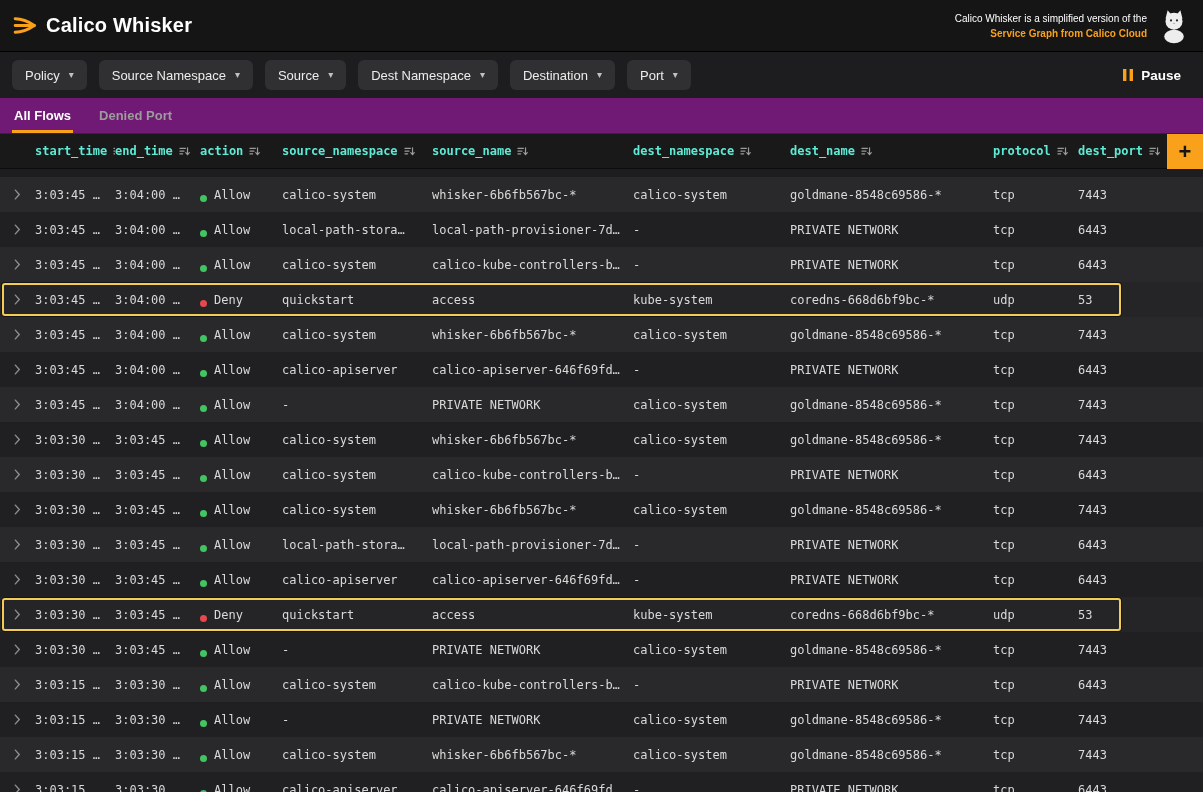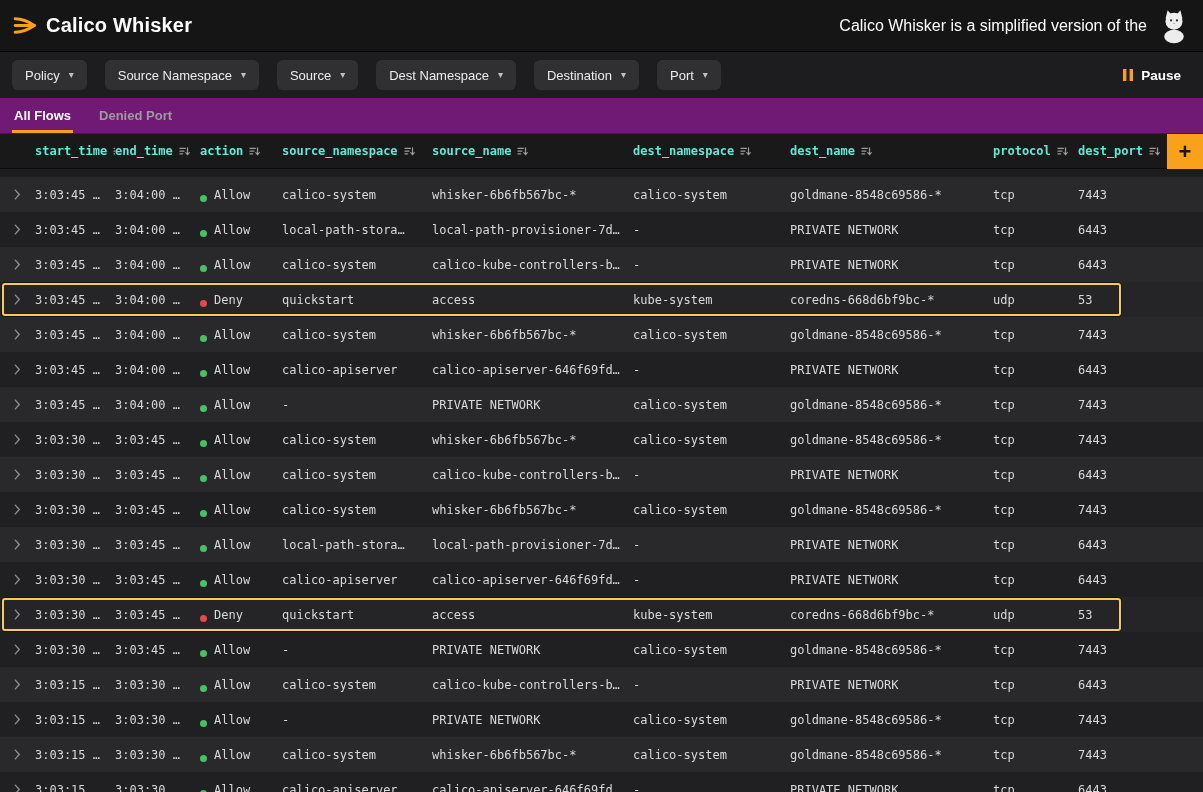--- a/index.html
+++ b/index.html
@@ -17,27 +17,27 @@
 
   
   .topbar{
     height:52px;flex:none;background:#151516;border-bottom:1px solid #000;
     display:flex;align-items:center;justify-content:space-between;padding:0 12px 0 12px;
   }
   .brand{display:flex;align-items:center;gap:7px;}
   .logo path{stroke:var(--accent,#f9a11b);}
   .brand-title{font-size:20px;font-weight:bold;color:#ffffff;letter-spacing:.2px;}
   .tagline{display:flex;align-items:center;gap:10px;}
-  .tagline-text{text-align:right;font-size:16px;line-height:1.5;}
+  .tagline-text{text-align:right;font-size:10px;line-height:1.5;}
   .tagline-line1{color:#ffffff;}
   .tagline-line2{color:var(--accent,#f9a11b);font-weight:bold;cursor:pointer;}
 
   
   .filter-bar{height:46px;flex:none;display:flex;align-items:center;padding:0 16px 0 12px;background:#1d1d1f;}
-  .filter-items{display:flex;align-items:center;gap:18px;}
+  .filter-items{display:flex;align-items:center;gap:12px;}
   .filter-btn{
     display:flex;align-items:center;gap:9px;height:30px;padding:0 13px;
     background:#303032;border:none;border-radius:6px;cursor:pointer;
     color:#ececec;font-size:13px;font-family:inherit;font-weight:500;white-space:nowrap;
   }
   .chev{color:#c0c0c0;font-size:10px;line-height:1;}
   .pause-btn{
     margin-left:auto;display:flex;align-items:center;gap:8px;
     background:none;border:none;cursor:pointer;
     color:#ffffff;font-size:13.5px;font-weight:bold;font-family:inherit;justify-content:flex-end;
@@ -97,20 +97,21 @@
       <svg class="logo" viewBox="0 0 26 26" width="27" height="27" fill="none" stroke-width="2.7" stroke-linecap="round">
         <path d="M3 6.5 C9 6.5 15 8.5 21.5 13"></path>
         <path d="M3 13 H21.5"></path>
         <path d="M3 19.5 C9 19.5 15 17.5 21.5 13"></path>
       </svg>
       <span class="brand-title">Calico Whisker</span>
     </div>
     <div class="tagline">
       <div class="tagline-text">
         <div class="tagline-line1">Calico Whisker is a simplified version of the</div>
+        <div class="tagline-line2">Service Graph from Calico Cloud</div>
       </div>
       <svg class="mascot" viewBox="0 0 40 42" width="34" height="37">
         <path d="M10 13 L12.5 3 L18 9.5 Z" fill="#ededed"></path>
         <path d="M30 13 L27.5 3 L22 9.5 Z" fill="#ededed"></path>
         <circle cx="20" cy="16" r="10" fill="#ededed"></circle>
         <ellipse cx="20" cy="34" rx="11.5" ry="8" fill="#ededed"></ellipse>
         <circle cx="16.5" cy="15" r="1.3" fill="#2b2b2b"></circle>
         <circle cx="23.5" cy="15" r="1.3" fill="#2b2b2b"></circle>
         <path d="M20 17.5 l-1.6 1.8 h3.2 Z" fill="#f9a11b"></path>
       </svg>

